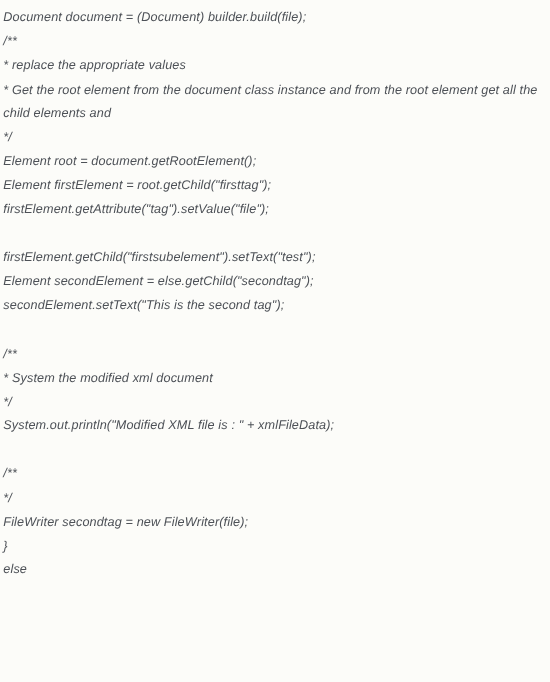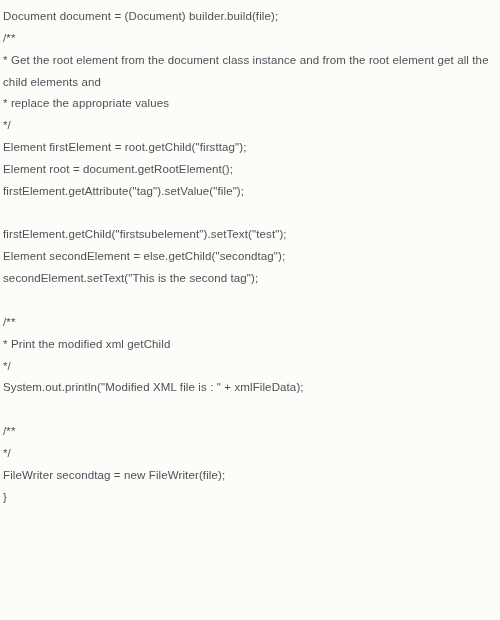--- a/index.html
+++ b/index.html
@@ -1,18 +1,19 @@
 <!DOCTYPE html>
 <html><head>
   <meta charset="utf-8">
   <style>
     * {
       margin: 0;
       padding: 0;
       box-sizing: border-box;
+      font-style: italic;
     }
     body {
       width: 500px;
       height: 620px;
       background: #fcfcf9;
       font-family: Verdana, Geneva, sans-serif;
       font-size: 11.5px;
       color: #4d5157;
       padding: 6px 3px;
       line-height: 1.9;
@@ -23,33 +24,34 @@
       white-space: pre-wrap;
       word-wrap: break-word;
     }
   </style>
 </head>
 <body>
 
 <div id="code-container">
     <div class="code-line">Document document = (Document) builder.build(file);</div>
     <div class="code-line">/**</div>
+    <div class="code-line">* replace the appropriate values</div>
     <div class="code-line">* Get the root element from the document class instance and from the root element get all the child elements and</div>
-    <div class="code-line">* replace the appropriate values</div>
     <div class="code-line">*/</div>
+    <div class="code-line">Element root = document.getRootElement();</div>
     <div class="code-line">Element firstElement = root.getChild("firsttag");</div>
-    <div class="code-line">Element root = document.getRootElement();</div>
     <div class="code-line">firstElement.getAttribute("tag").setValue("file");</div>
     <div class="code-line">&nbsp;</div>
     <div class="code-line">firstElement.getChild("firstsubelement").setText("test");</div>
     <div class="code-line">Element secondElement = else.getChild("secondtag");</div>
     <div class="code-line">secondElement.setText("This is the second tag");</div>
     <div class="code-line">&nbsp;</div>
     <div class="code-line">/**</div>
-    <div class="code-line">* Print the modified xml getChild</div>
+    <div class="code-line">* System the modified xml document</div>
     <div class="code-line">*/</div>
     <div class="code-line">System.out.println("Modified XML file is : " + xmlFileData);</div>
     <div class="code-line">&nbsp;</div>
     <div class="code-line">/**</div>
     <div class="code-line">*/</div>
     <div class="code-line">FileWriter secondtag = new FileWriter(file);</div>
     <div class="code-line">}</div>
+    <div class="code-line">else</div>
   </div>
 
 </body></html>

